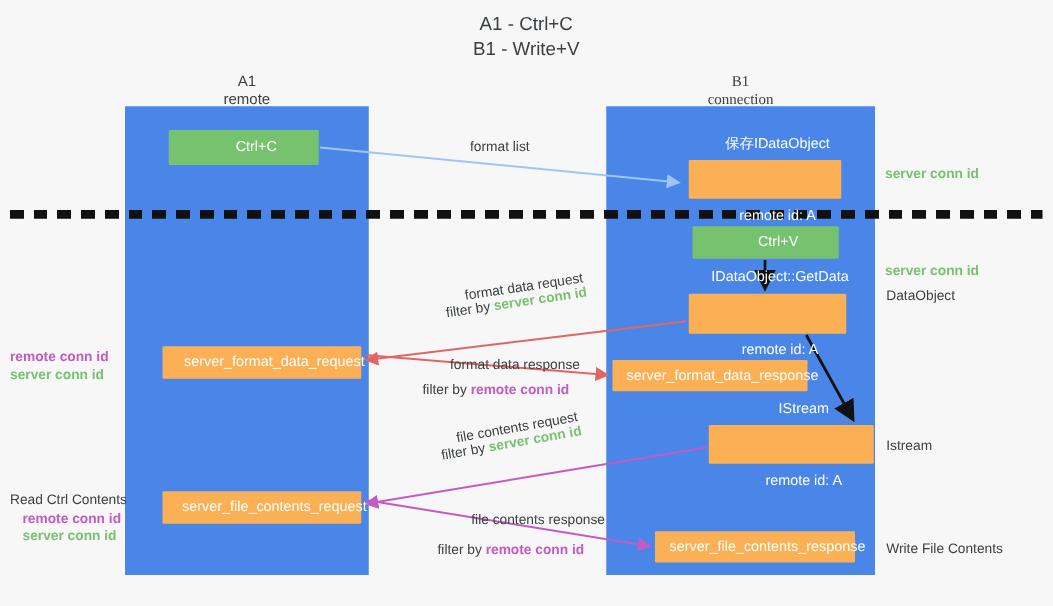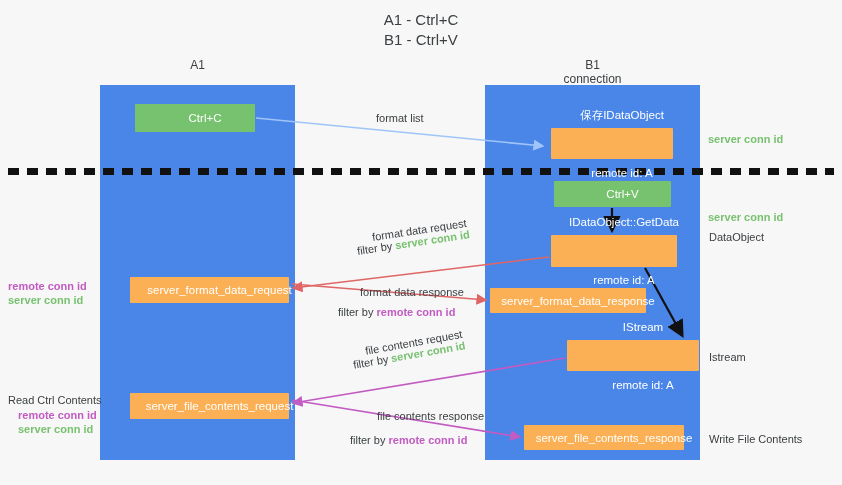--- a/index.html
+++ b/index.html
@@ -145,27 +145,28 @@
     pointer-events: none;
   }
 </style>
 </head>
 <body>
 
 <div id="stage">
 
   <div class="title">
     <span class="title-line">A1 - Ctrl+C</span>
-    <span class="title-line">B1 - Ctrl+V</span>
+    <span class="title-line">B1 - Write+V</span>
   </div>
 
   <div class="col-head" style="left:130px; top:58px; width:135px;">
     <span class="name">A1</span>
-  </div>
-  <div class="col-head" style="left:525px; top:58px; width:135px;">
+    <span class="sub">remote</span>
+  </div>
+  <div class="col-head" style="left:525px; top:58px; width:135px;font-family:Liberation Serif, serif;">
     <span class="name">B1</span>
     <span class="sub">connection</span>
   </div>
 
   <div class="lane" id="lane-a1"></div>
   <div class="lane" id="lane-b1"></div>
 
   <div class="divider"></div>
 
   <svg id="arrows" viewBox="0 0 842 485">

